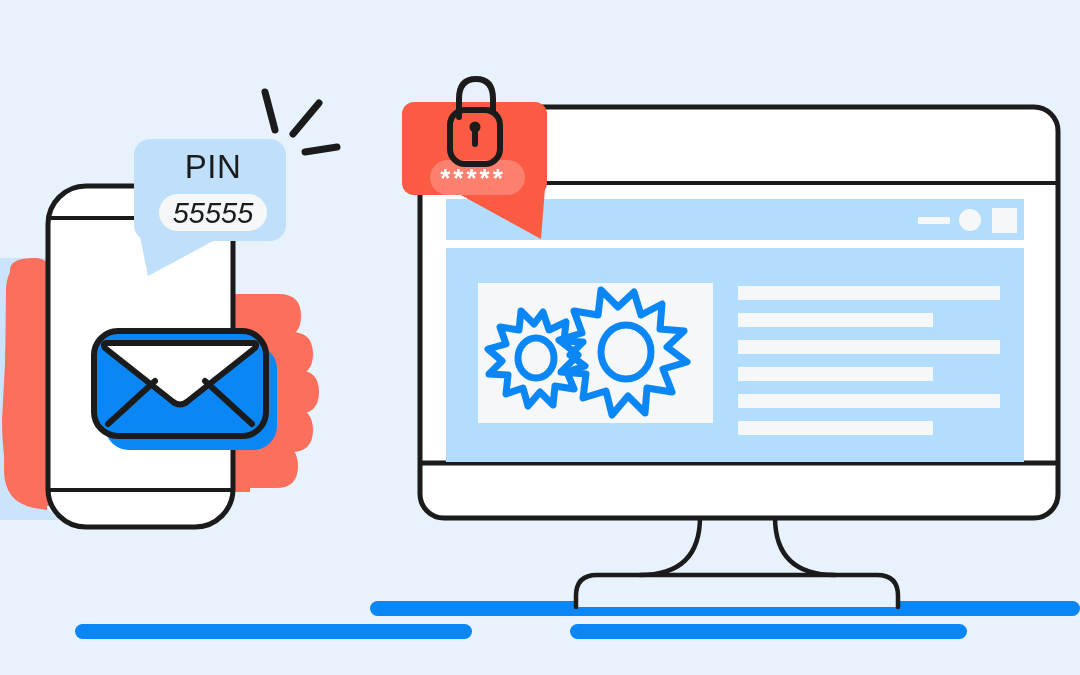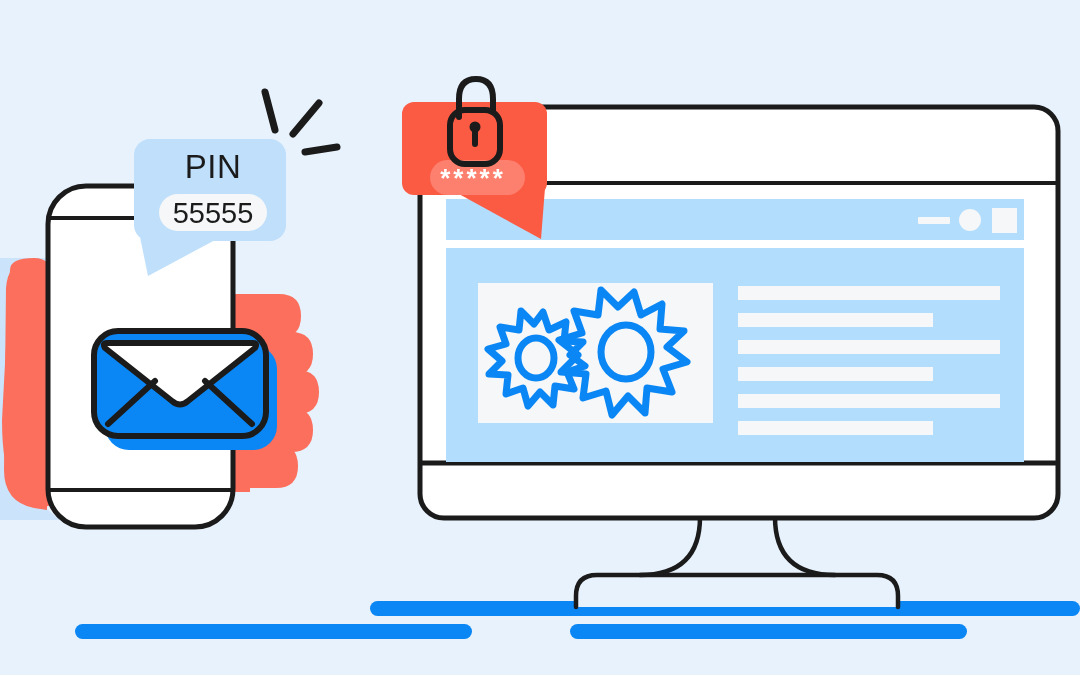--- a/index.html
+++ b/index.html
@@ -43,20 +43,21 @@
   #pin-code {
     left: 160px;
     top: 197px;
     width: 106px;
     text-align: center;
     font-size: 29px;
     font-weight: 400;
     color: #1b1b1b;
     font-family: "Liberation Sans", sans-serif;
     letter-spacing: 0px;
+    font-style: italic;
   }
   #password-mask {
     left: 428px;
     top: 163px;
     width: 90px;
     text-align: center;
     font-size: 26px;
     font-weight: 700;
     color: #ffffff;
     letter-spacing: 3px;

